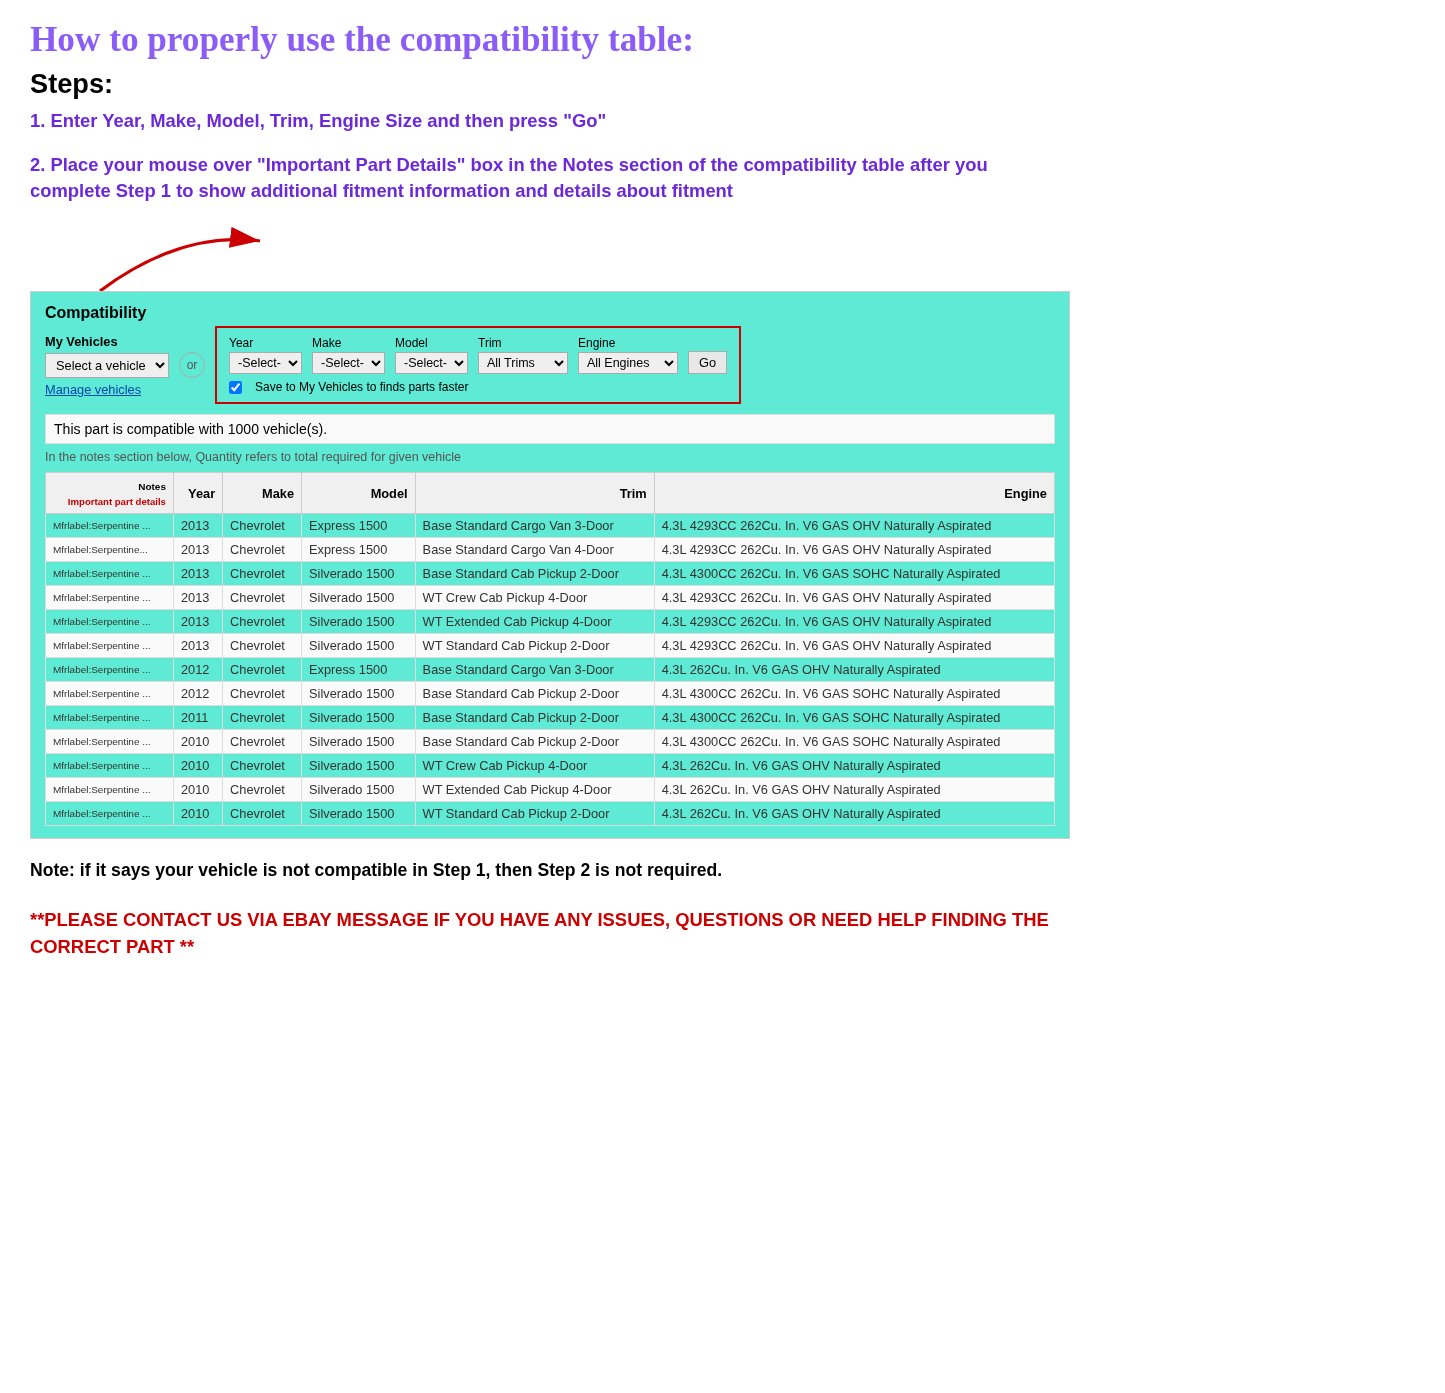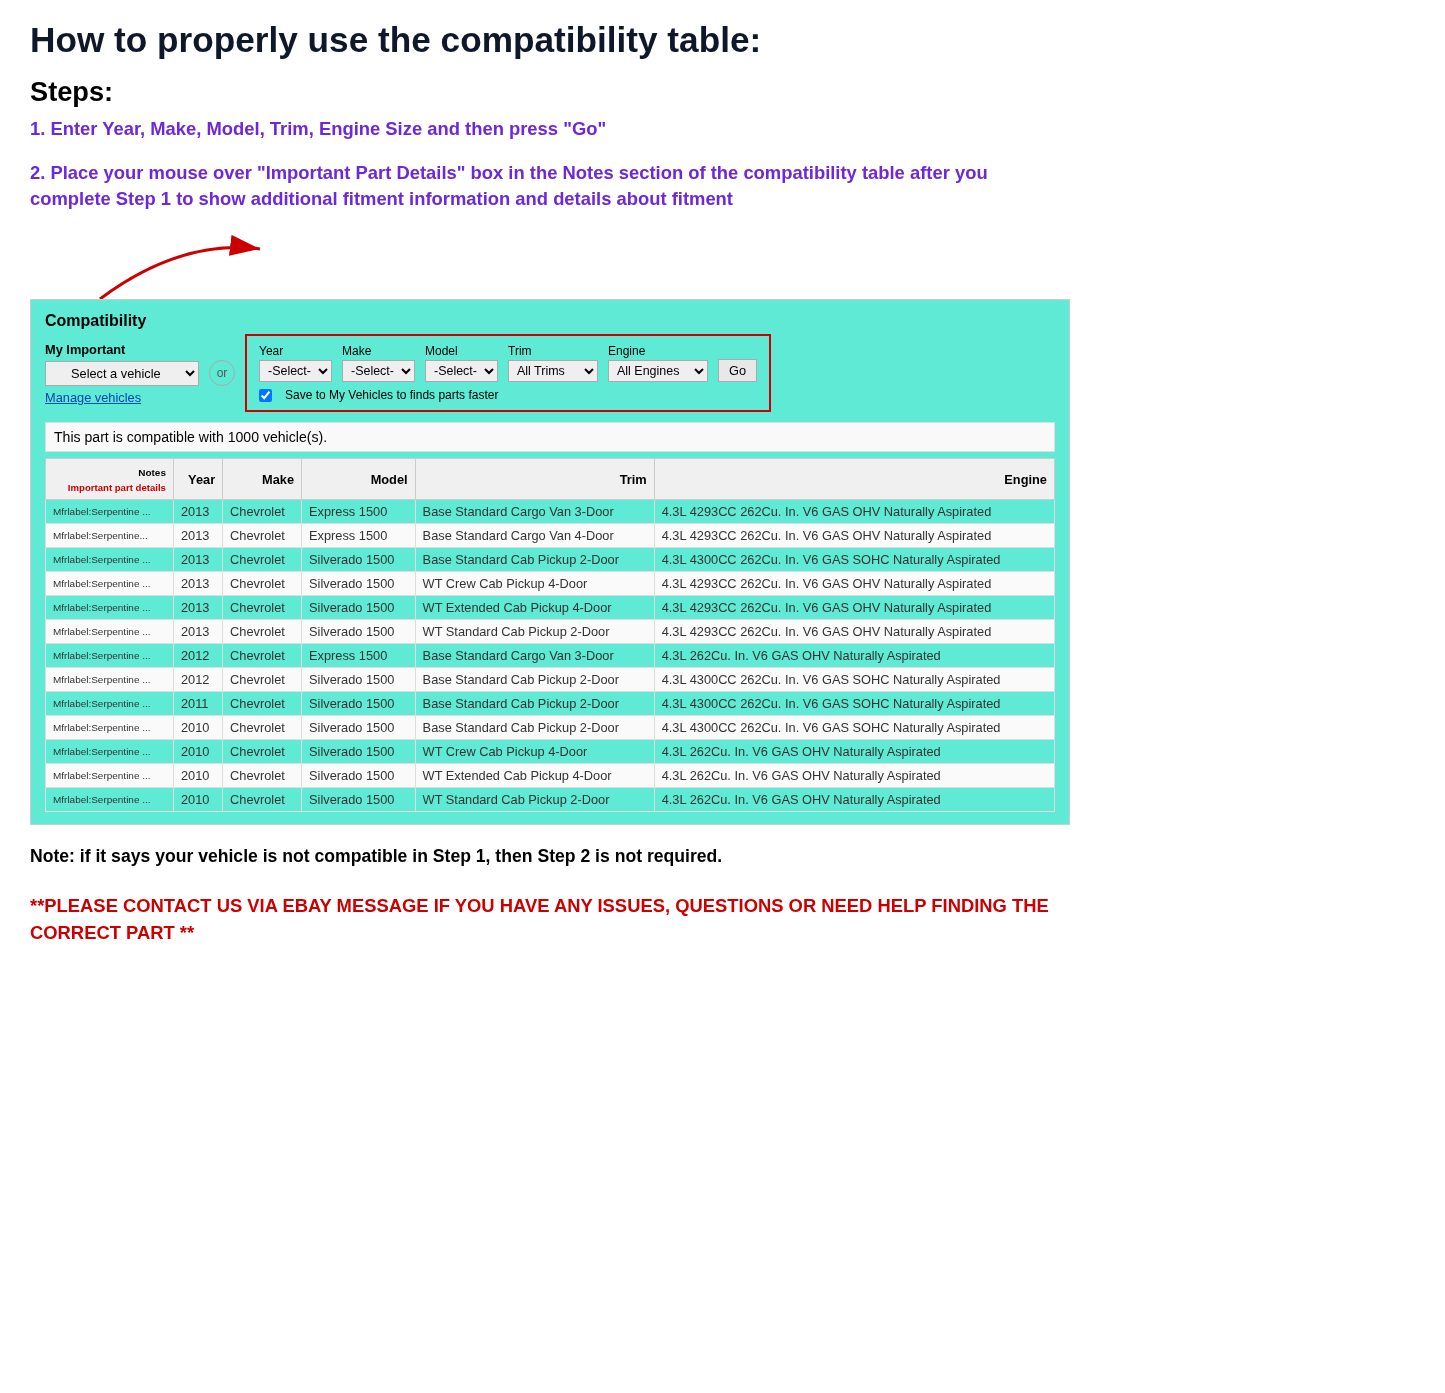--- a/index.html
+++ b/index.html
@@ -3,24 +3,25 @@
   <meta charset="utf-8">
   <style>
     * { box-sizing: border-box; margin: 0; padding: 0; }
     body {
       font-family: Arial, sans-serif;
       background: #fff;
       padding: 20px 30px;
       max-width: 1100px;
     }
     h1.main-title {
-      color: #0f172a;
+      color: #8b5cf6;
       font-size: 2.2em;
       font-weight: bold;
-      margin-bottom: 16px;
+      margin-bottom: 8px;
+      font-family: Liberation Serif, serif;
     }
     h2.steps-label {
       font-size: 1.7em;
       font-weight: bold;
       color: #000;
       margin-bottom: 8px;
     }
     p.step-text {
       font-size: 1.15em;
       font-weight: bold;
@@ -57,21 +58,21 @@
       font-weight: bold;
       color: #000;
       margin-bottom: 4px;
     }
     .vehicle-select-row {
       display: flex;
       align-items: center;
       gap: 6px;
     }
     .vehicle-select {
-      padding: 3px 21px;
+      padding: 3px 6px;
       font-size: 0.8em;
       border: 1px solid #aaa;
       min-width: 120px;
     }
     .manage-link {
       font-size: 0.8em;
       color: #0645ad;
       text-decoration: underline;
       cursor: pointer;
       display: block;
@@ -230,21 +231,21 @@
     <path d="M 40 70 Q 120 10 200 20" stroke="#cc0000" stroke-width="3" fill="none" marker-end="url(#arrowhead)"></path>
   </svg>
 </div>
 
 <div class="compatibility-box">
   <div class="compat-title">Compatibility</div>
 
   <div class="compat-row">
 
     <div>
-      <div class="my-vehicles-label">My Important</div>
+      <div class="my-vehicles-label">My Vehicles</div>
       <div class="vehicle-select-row">
         <select class="vehicle-select">
           <option>Select a vehicle</option>
         </select>
       </div>
       <a class="manage-link">Manage vehicles</a>
     </div>
 
     <div class="or-circle">or</div>
 
@@ -284,20 +285,21 @@
       </div>
       <div class="save-checkbox-row">
         <input type="checkbox" checked="" style="">
         <span>Save to My Vehicles to finds parts faster</span>
       </div>
     </div>
   </div>
 
 
   <div class="compatible-count">This part is compatible with 1000 vehicle(s).</div>
+  <div class="quantity-note">In the notes section below, Quantity refers to total required for given vehicle</div>
 
   <table class="compat-table">
     <thead>
       <tr>
         <th>
           <span class="notes-header">Notes</span><br>
           <span class="important-part-label">Important part details</span>
         </th>
         <th>Year</th>
         <th>Make</th>

